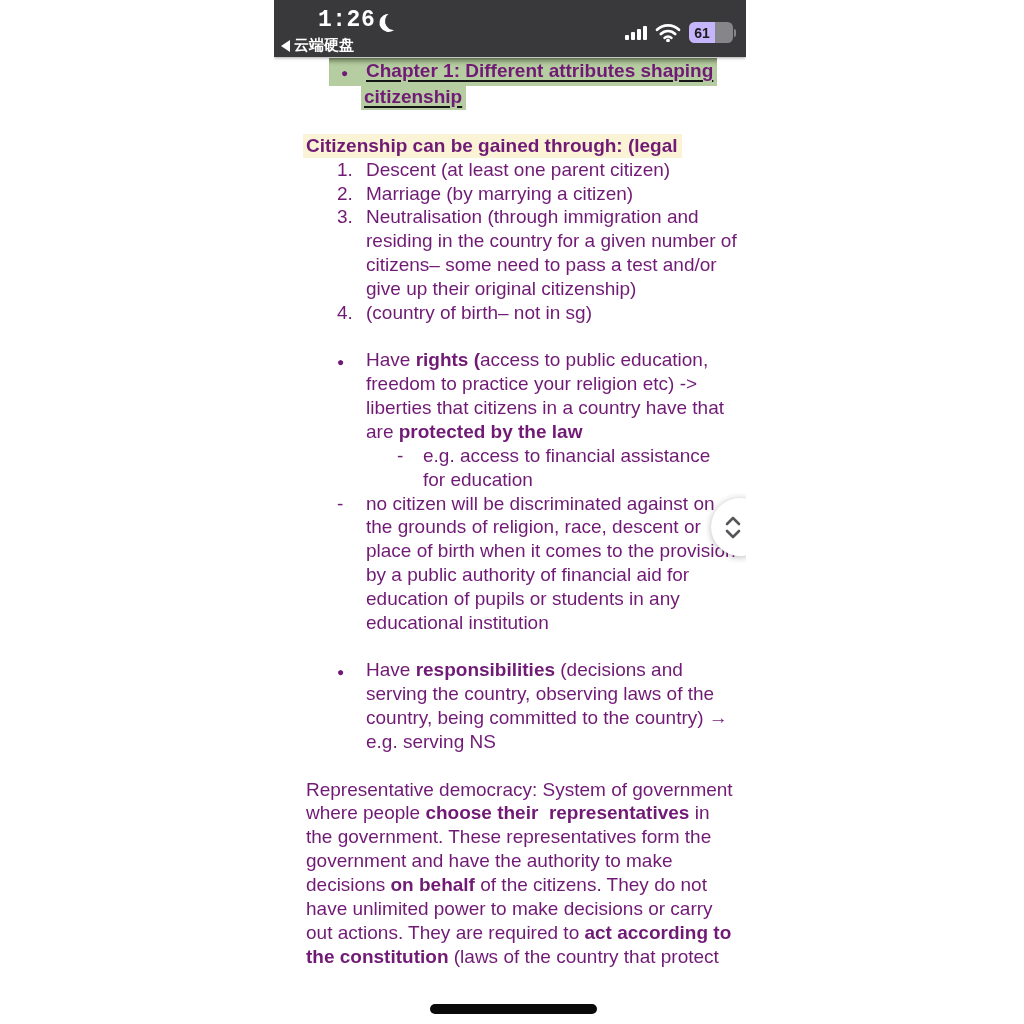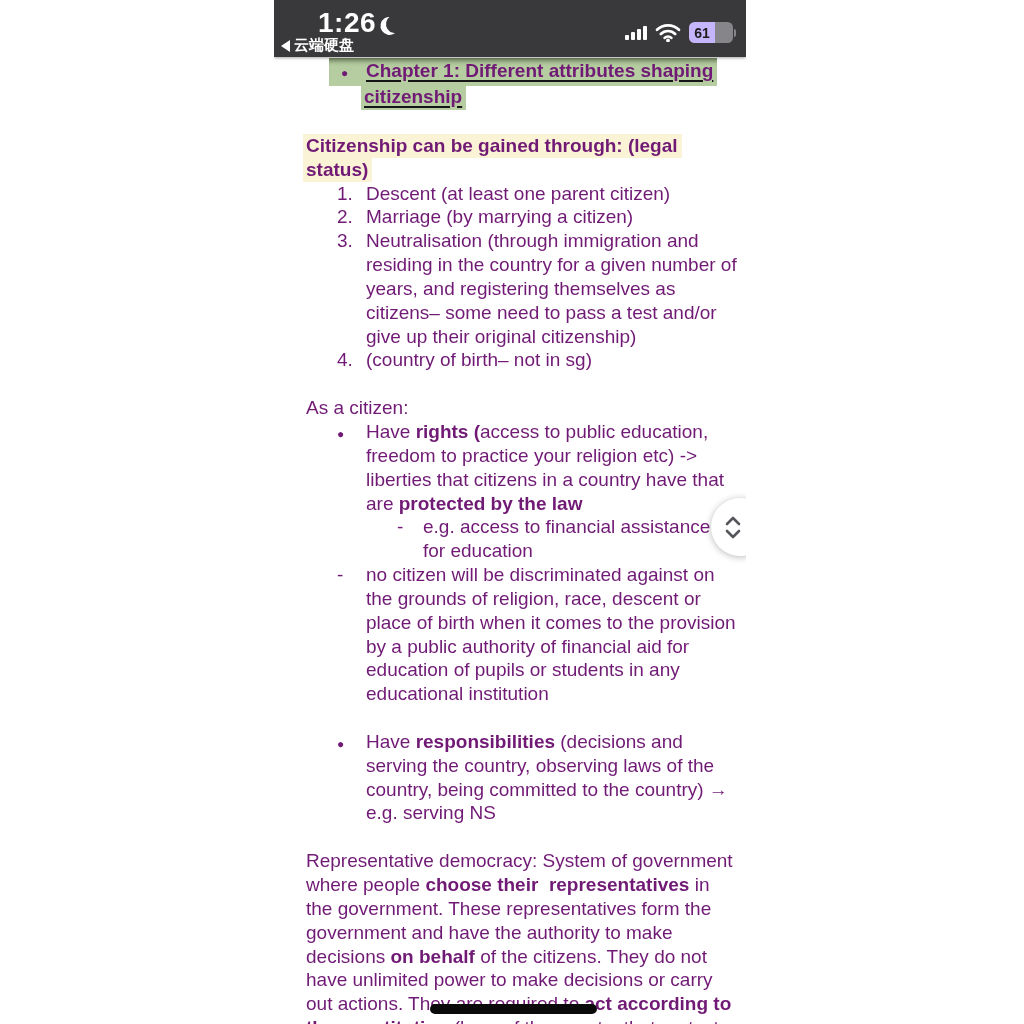--- a/index.html
+++ b/index.html
@@ -15,21 +15,21 @@
     background:#ffffff; overflow:hidden;
   }
   
   .statusbar {
     position:absolute; left:0; top:0; width:472px; height:57px;
     background:#39393b; color:#ffffff;
     box-shadow:0 1px 3px rgba(0,0,0,.35);
     z-index:30;
   }
   .time-row { position:absolute; left:44px; top:7px; display:flex; align-items:center; }
-  .time-text { font-size:28px; font-weight:700; letter-spacing:.5px; }
+  .time-text { font-size:23px; font-weight:700; letter-spacing:.5px;font-family:Liberation Mono, monospace; }
   .moon {
     position:relative; width:18px; height:18px; margin-left:10px; margin-top:2px;
     border-radius:50%;
     box-shadow:-5px 3px 0 0 #ffffff;
     transform:rotate(12deg);
   }
   .back-row {
     position:absolute; left:7px; top:36px; display:flex; align-items:center; gap:4px;
     cursor:pointer;
   }
@@ -131,31 +131,28 @@
           <span class="batt-nub"></span>
         </span>
       </div>
     </div>
 
     <div class="doc" id="doc">
         <div class="line heading"><span class="hl hl-green" style="margin-left: 23px;"><span class="marker mkh dot">●</span><span class="b u">Chapter 1: Different attributes shaping</span></span></div>
         <div class="line heading"><span class="hl hl-green" style="margin-left: 55px;"><span class="b u">citizenship</span></span></div>
         <div class="line"></div>
         <div class="line"><span class="hl hl-yellow"><span class="b">Citizenship can be gained through: (legal</span></span></div>
-        <div class="line"><span class="hl hl-yellow"><span class="b">status)</span></span></div>
         <div class="line"><span class="marker mk1">1.</span><span>Descent (at least one parent citizen)</span></div>
         <div class="line"><span class="marker mk1">2.</span><span>Marriage (by marrying a citizen)</span></div>
         <div class="line"><span class="marker mk1">3.</span><span>Neutralisation (through immigration and</span></div>
         <div class="line ind1c"><span>residing in the country for a given number of</span></div>
-        <div class="line ind1c"><span>years, and registering themselves as</span></div>
         <div class="line ind1c"><span>citizens– some need to pass a test and/or</span></div>
         <div class="line ind1c"><span>give up their original citizenship)</span></div>
         <div class="line"><span class="marker mk1">4.</span><span>(country of birth– not in sg)</span></div>
         <div class="line"></div>
-        <div class="line"><span>As a citizen:</span></div>
         <div class="line"><span class="marker mk1 dot">●</span><span>Have </span><span class="b">rights (</span><span>access to public education,</span></div>
         <div class="line ind1c"><span>freedom to practice your religion etc) -&gt;</span></div>
         <div class="line ind1c"><span>liberties that citizens in a country have that</span></div>
         <div class="line ind1c"><span>are </span><span class="b">protected by the law</span></div>
         <div class="line"><span class="marker mk2">-</span><span>e.g. access to financial assistance</span></div>
         <div class="line ind2c"><span>for education</span></div>
         <div class="line"><span class="marker mk1">-</span><span>no citizen will be discriminated against on</span></div>
         <div class="line ind1c"><span>the grounds of religion, race, descent or</span></div>
         <div class="line ind1c"><span>place of birth when it comes to the provision</span></div>
         <div class="line ind1c"><span>by a public authority of financial aid for</span></div>

